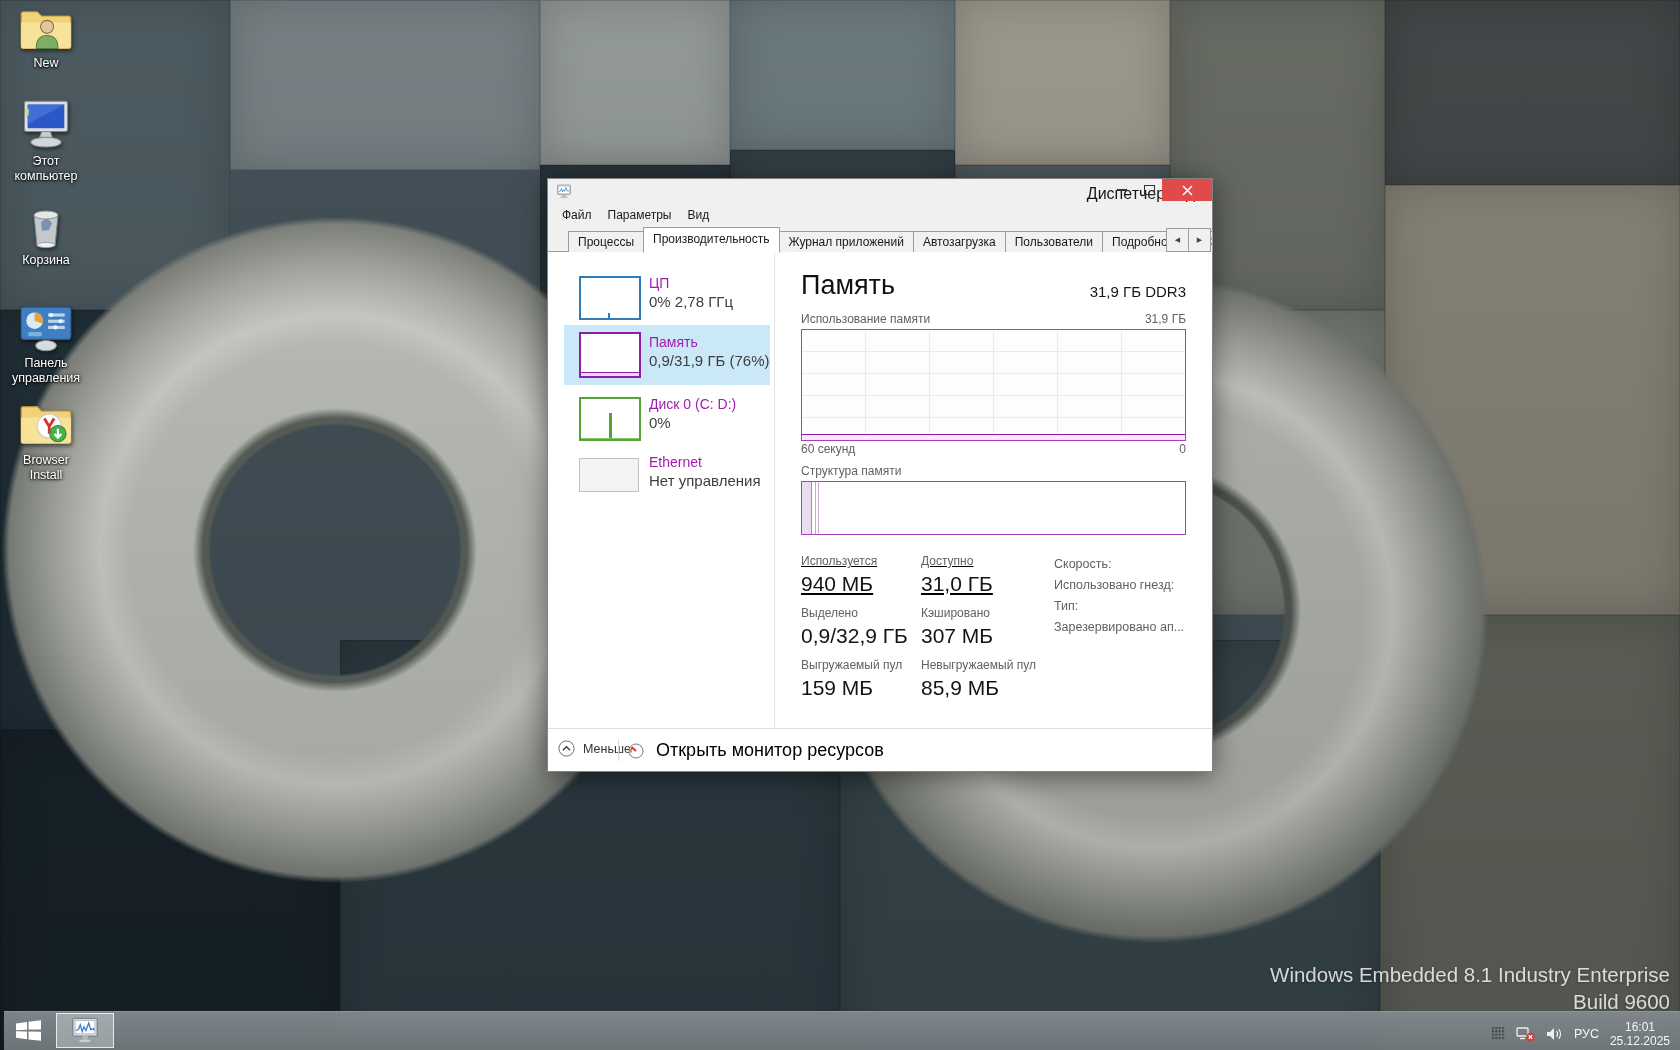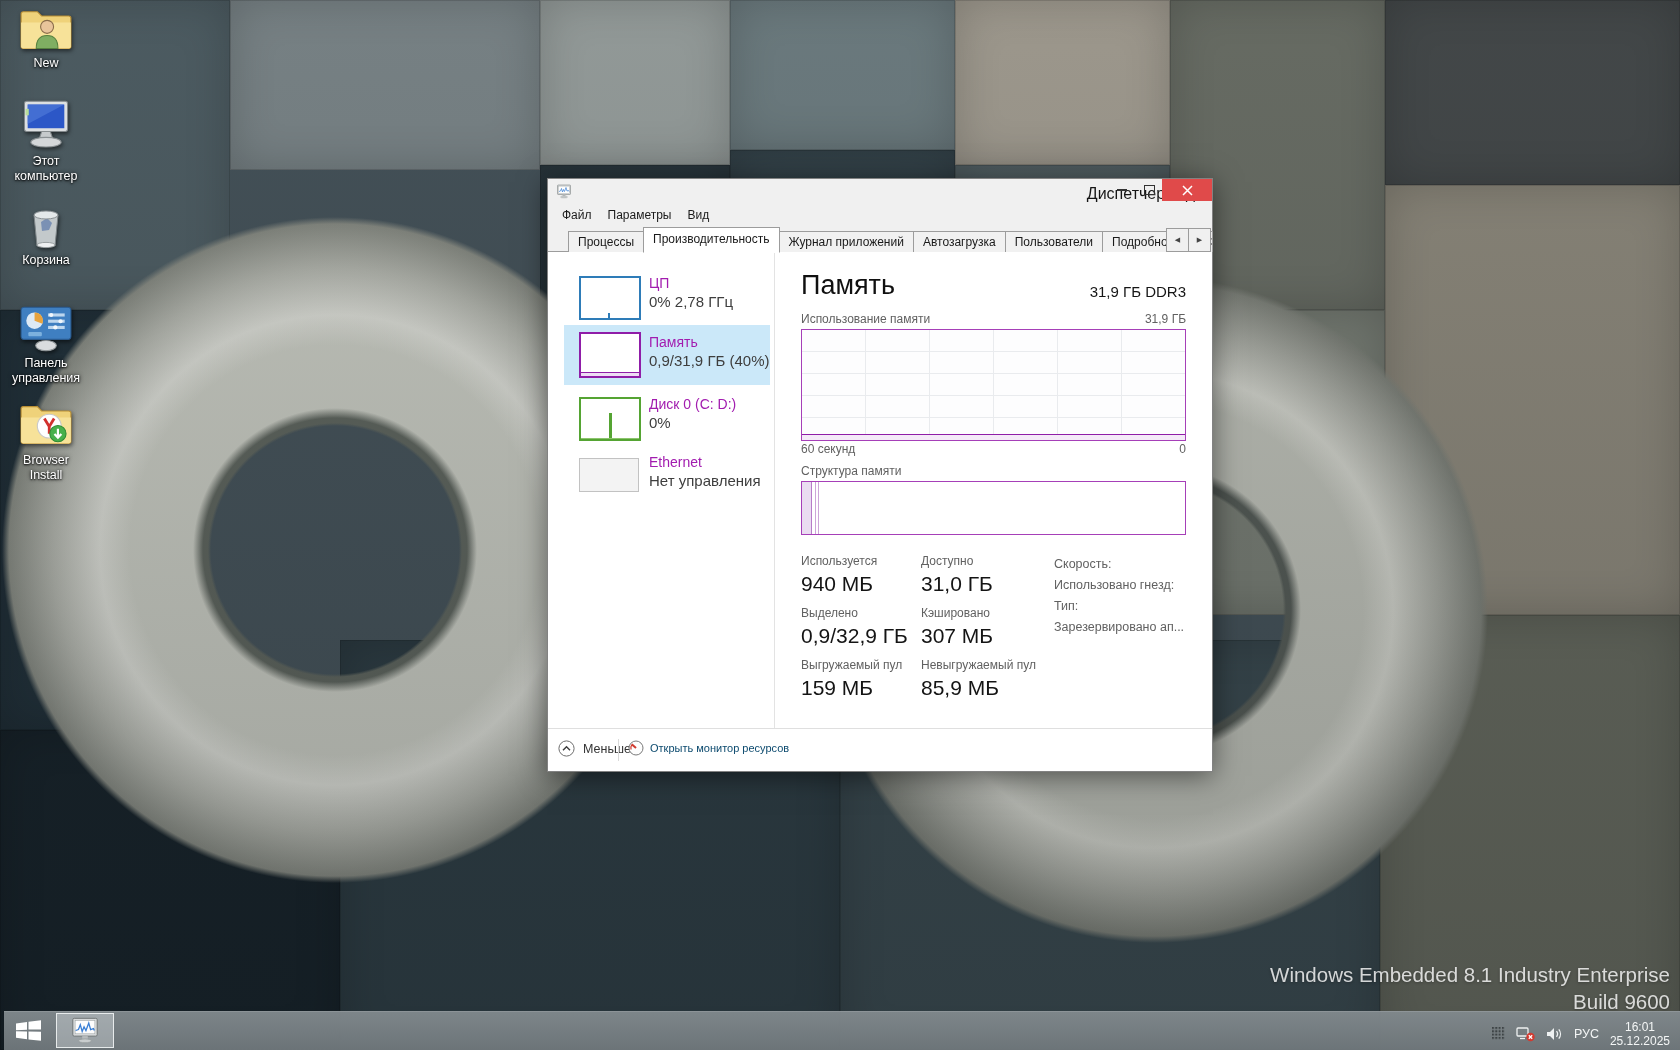--- a/index.html
+++ b/index.html
@@ -96,32 +96,32 @@
   .graph .grid{position:absolute;inset:0;background-image:
     repeating-linear-gradient(to right,transparent 0 63px,#e9ebee 63px 64px),
     repeating-linear-gradient(to bottom,transparent 0 21px,#e9ebee 21px 22px);}
   .graph .usage{position:absolute;left:0;right:0;bottom:0;height:5px;background:#f4eaf8;border-top:1px solid #8f1da8;}
   .struct-label{position:absolute;left:0;top:212px;font-size:12px;color:#616161;}
   .comp-bar{position:absolute;left:0;right:0;top:229px;height:52px;border:1px solid #a63fb8;background:#fff;}
   .comp-used{position:absolute;left:0;top:0;bottom:0;width:9px;background:#eadcf1;border-right:1px solid #b77cc8;}
   .comp-l1{position:absolute;left:13px;top:0;bottom:0;width:1px;background:#cda6d8;}
   .comp-l2{position:absolute;left:16px;top:0;bottom:0;width:1px;background:#cda6d8;}
   .stat{position:absolute;width:128px;}
-  .st-r1{top:302px;} .st-r2{top:354px;} .st-r3{top:406px;}
+  .st-r1{top:302px;text-decoration:underline;} .st-r2{top:354px;} .st-r3{top:406px;}
   .st-c1{left:0;} .st-c2{left:120px;width:132px;}
   .s-label{font-size:12px;color:#616161;margin-bottom:4px;white-space:nowrap;}
   .s-value{font-size:21px;color:#141414;white-space:nowrap;}
   .side-stats{position:absolute;left:253px;top:302px;font-size:12.5px;color:#616161;line-height:21px;white-space:nowrap;}
   
   .tm-footer{position:absolute;left:0;right:0;top:549px;bottom:0;border-top:1px solid #dfdfdf;background:#fff;}
   .f-less{position:absolute;left:10px;top:11px;display:flex;align-items:center;cursor:default;}
   .f-less-label{margin-left:8px;font-size:12.5px;color:#333;}
   .f-sep{position:absolute;left:70px;top:10px;width:1px;height:22px;background:#dadada;}
   .f-resmon{position:absolute;left:80px;top:11px;display:flex;align-items:center;cursor:pointer;}
-  .f-resmon-label{margin-left:6px;font-size:11px;color:#0c4a6e;}
+  .f-resmon-label{margin-left:12px;font-size:18px;color:#000000;}
   
   .taskbar{position:absolute;left:4px;top:1011px;width:100%;height:45px;
     background:linear-gradient(180deg,rgba(129,137,141,.96),rgba(108,116,120,.96));
     box-shadow:inset 0 1px 0 rgba(255,255,255,.12);}
   .start{position:absolute;left:0;top:0;width:48px;height:39px;display:flex;align-items:center;justify-content:center;cursor:pointer;}
   .task-btn{position:absolute;left:52px;top:2px;width:58px;height:35px;
     background:rgba(235,241,243,.35);border:1px solid rgba(250,252,252,.8);
     display:flex;align-items:center;justify-content:center;box-sizing:border-box;cursor:pointer;}
   .tray{position:absolute;right:0;top:0;height:100%;display:flex;align-items:center;padding-right:14px;}
   .tray > *{margin-left:11px;}
@@ -279,21 +279,21 @@
           <div class="si-title">ЦП</div>
           <div class="si-sub">0%  2,78 ГГц</div>
         </span>
       </div>
       <div class="side-item si-mem">
         <span class="thumb thumb-mem">
             <span class="mem-line"></span>
           </span>
         <span class="si-text">
           <div class="si-title">Память</div>
-          <div class="si-sub">0,9/31,9 ГБ (40%)</div>
+          <div class="si-sub">0,9/31,9 ГБ (76%)</div>
         </span>
       </div>
       <div class="side-item si-disk">
         <span class="thumb thumb-disk">
             <span class="spike-disk"></span>
             <span class="disk-base"></span>
           </span>
         <span class="si-text">
           <div class="si-title">Диск 0 (C: D:)</div>
           <div class="si-sub">0%</div>

